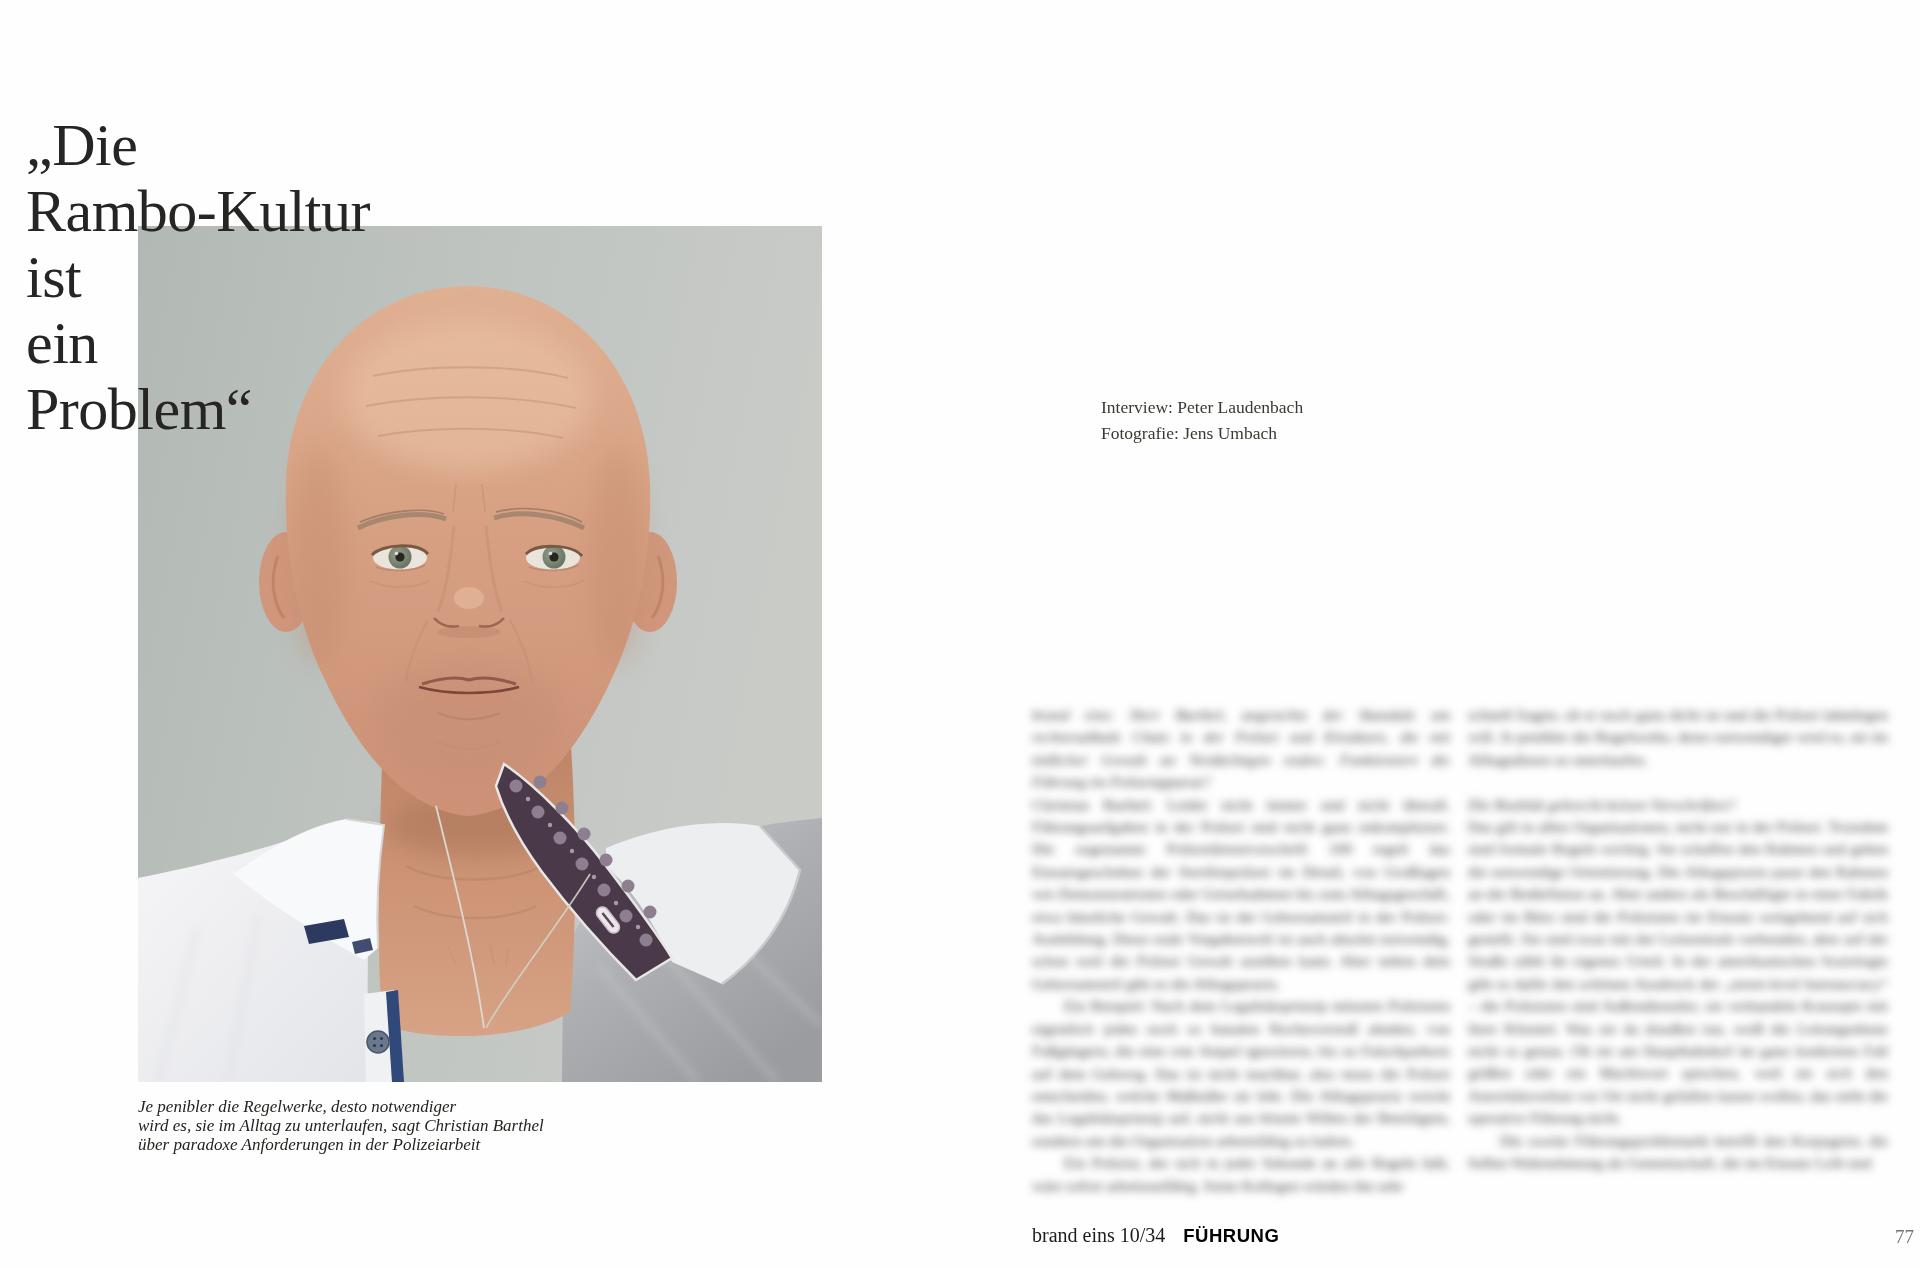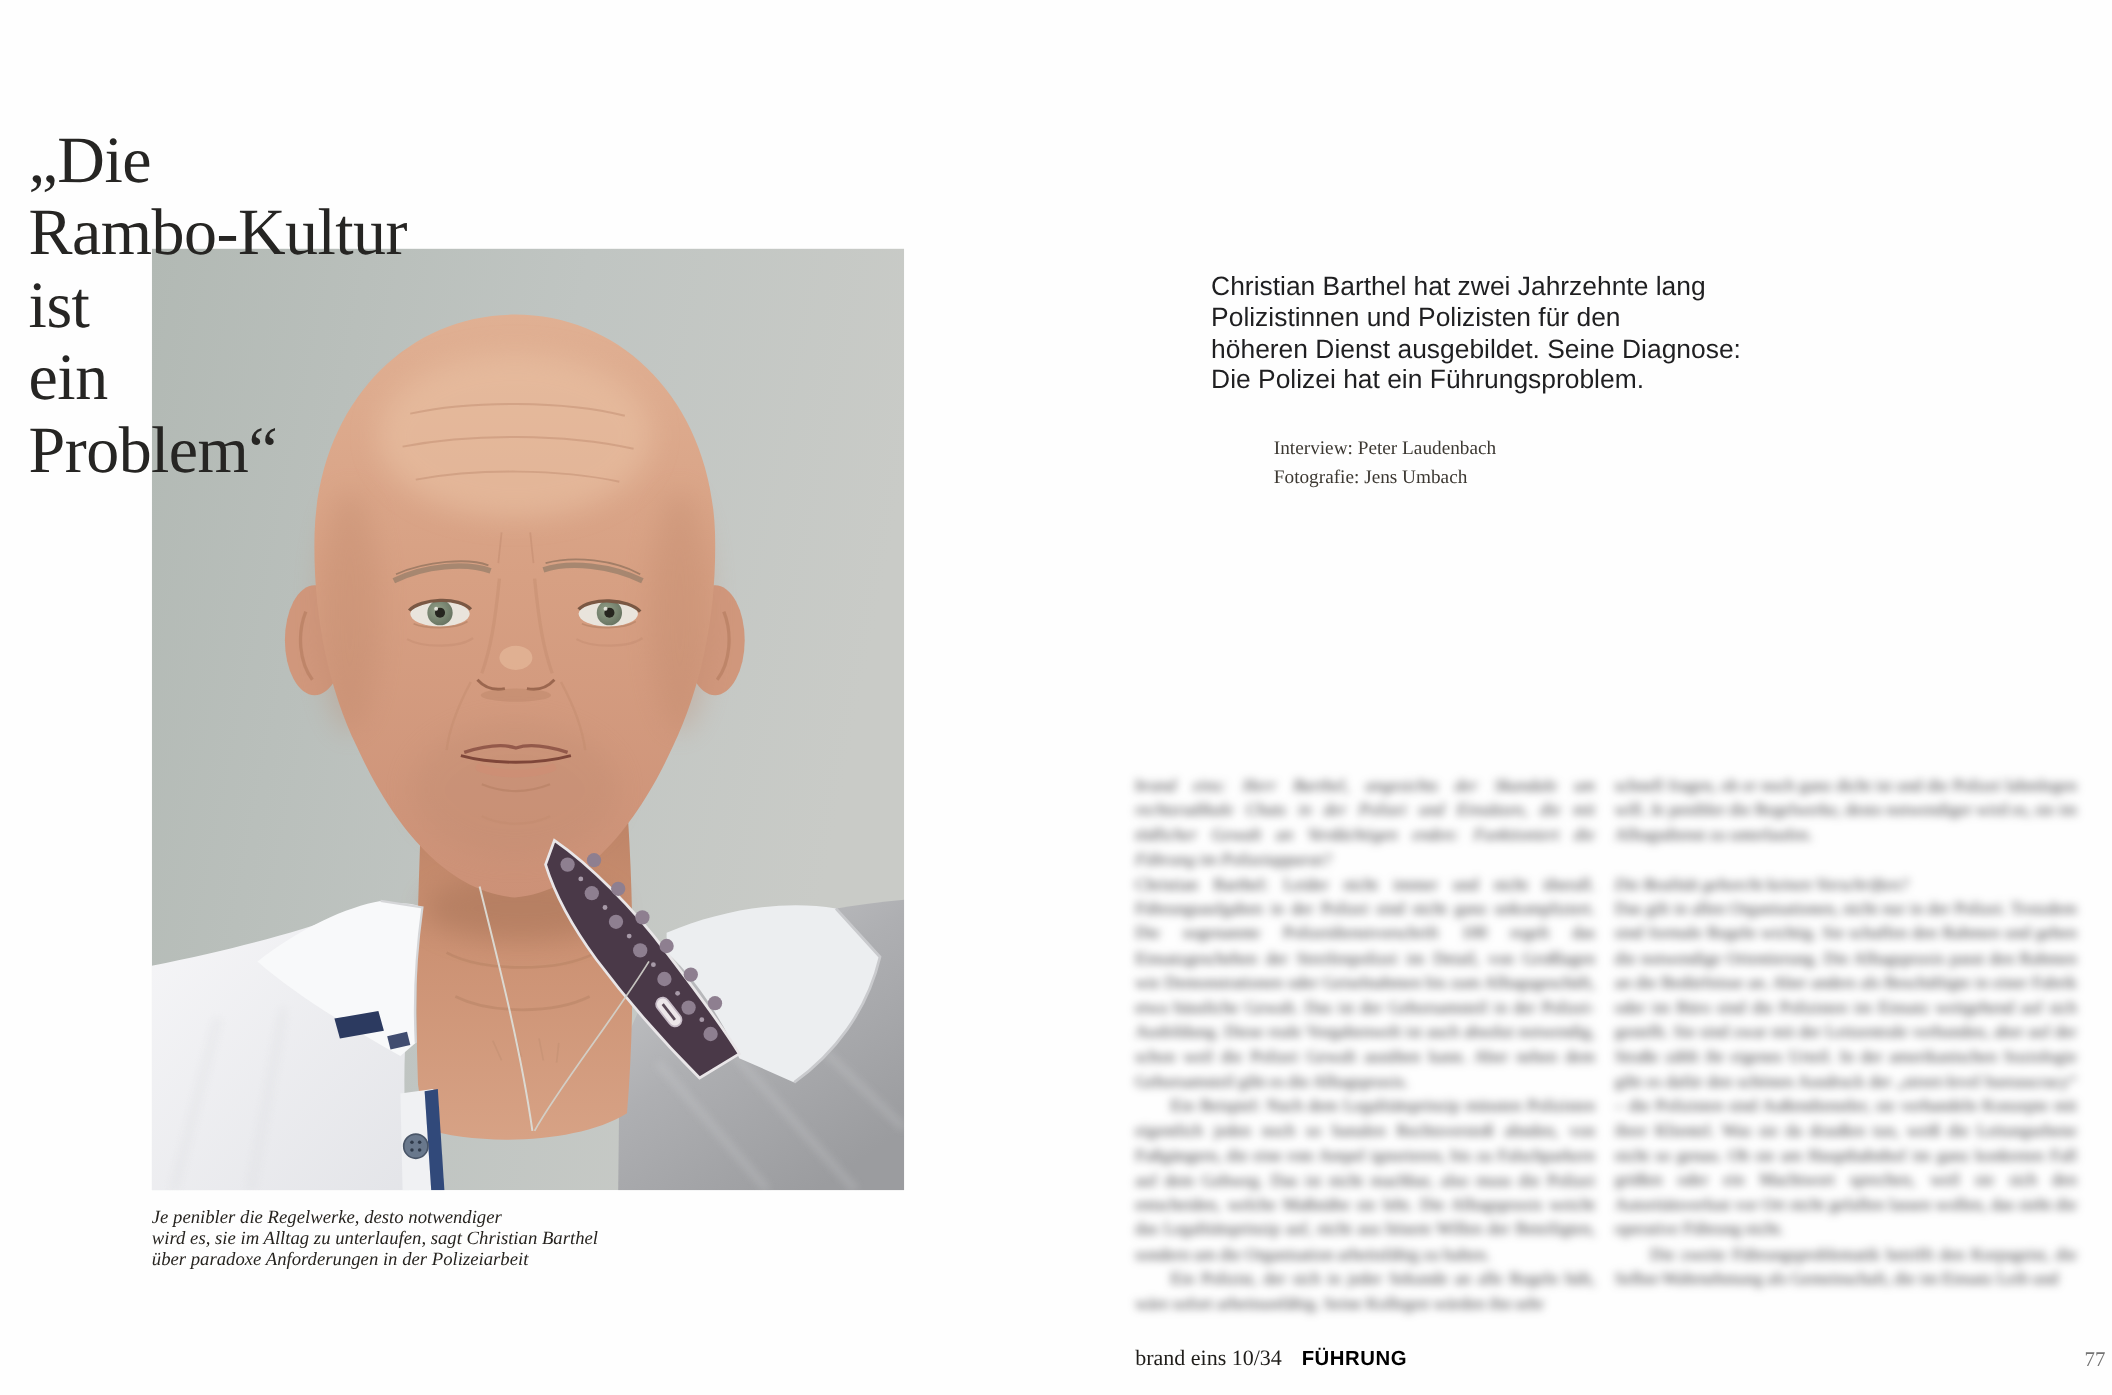--- a/index.html
+++ b/index.html
@@ -14,21 +14,21 @@
   .photo svg{display:block;width:100%;height:100%;}
 
   .caption{position:absolute;left:138px;top:1098px;width:684px;text-align:left;
     font-family:"Liberation Serif",serif;font-style:italic;font-size:17px;line-height:18.8px;
     color:#26231f;white-space:pre-line;}
 
   .intro{position:absolute;left:1101px;top:223px;width:500px;
     font-family:"Liberation Sans",sans-serif;font-size:24px;line-height:28.4px;
     color:#1f1f21;white-space:pre-line;}
 
-  .credits{position:absolute;left:1158px;top:376px;width:400px;
+  .credits{position:absolute;left:1101px;top:376px;width:400px;
     font-family:"Liberation Serif",serif;font-size:17.5px;line-height:26px;
     color:#3c3832;white-space:pre-line;}
 
   .bodycol{position:absolute;top:704px;height:517px;overflow:hidden;
     font-family:"Liberation Serif",serif;font-size:15.6px;line-height:22.4px;
     color:#38373b;text-align:justify;filter:blur(4px);}
   .col1{left:1032px;width:418px;}
   .col2{left:1468px;width:420px;}
   .bodycol p{margin:0;}
   .q{font-style:italic;}
@@ -201,24 +201,20 @@
 
       <path d="M 298 580 C 318 660 336 732 346 802" stroke="#dcdcd6" stroke-width="1.8" fill="none" opacity="0.95"></path>
       <path d="M 452 648 C 420 700 370 762 348 802" stroke="#d3d3cc" stroke-width="1.6" fill="none" opacity="0.9"></path>
     </svg>
   </figure>
 
   <figcaption class="caption">Je penibler die Regelwerke, desto notwendiger
 wird es, sie im Alltag zu unterlaufen, sagt Christian Barthel
 über paradoxe Anforderungen in der Polizeiarbeit</figcaption>
 
-  <p class="intro">Christian Barthel hat zwei Jahrzehnte lang
-Polizistinnen und Polizisten für den
-höheren Dienst ausgebildet. Seine Diagnose:
-Die Polizei hat ein Führungsproblem.</p>
 
   <p class="credits">Interview: Peter Laudenbach
 Fotografie: Jens Umbach</p>
 
   <div class="bodycol col1">
     <p class="q">brand eins: Herr Barthel, angesichts der Skandale um rechtsradikale Chats in der Polizei und Einsätzen, die mit tödlicher Gewalt an Verdächtigen enden: Funktioniert die Führung im Polizeiapparat?</p>
     <p>Christian Barthel: Leider nicht immer und nicht überall. Führungsaufgaben in der Polizei sind nicht ganz unkompliziert. Die sogenannte Polizeidienstvorschrift 100 regelt das Einsatzgeschehen der Streifenpolizei im Detail, von Großlagen wie Demonstrationen oder Geiselnahmen bis zum Alltagsgeschäft, etwa häusliche Gewalt. Das ist der Gehorsamsteil in der Polizei-Ausbildung. Diese reale Vorgabenwelt ist auch absolut notwendig, schon weil die Polizei Gewalt ausüben kann. Aber neben dem Gehorsamsteil gibt es die Alltagspraxis.</p>
     <p class="p-ind">Ein Beispiel: Nach dem Legalitätsprinzip müssten Polizisten eigentlich jeden noch so banalen Rechtsverstoß ahnden, von Fußgängern, die eine rote Ampel ignorieren, bis zu Falschparkern auf dem Gehweg. Das ist nicht machbar, also muss die Polizei entscheiden, welche Maßstäbe sie lebt. Die Alltagspraxis weicht das Legalitätsprinzip auf, nicht aus bösem Willen der Beteiligten, sondern um die Organisation arbeitsfähig zu halten.</p>
     <p class="p-ind">Ein Polizist, der sich in jeder Sekunde an alle Regeln hält, wäre sofort arbeitsunfähig. Seine Kollegen würden ihn sehr</p>
   </div>

